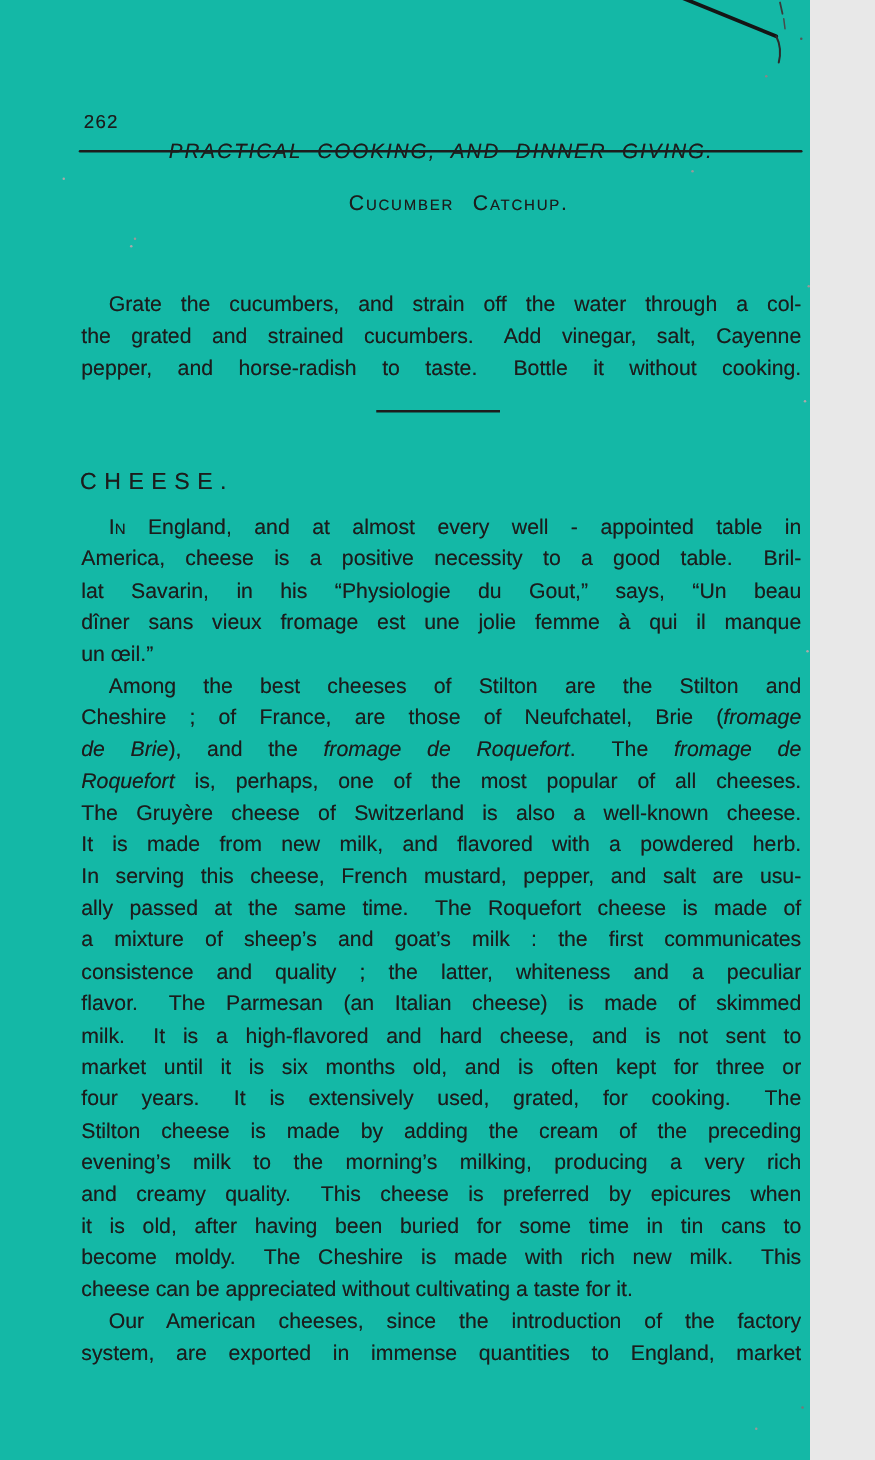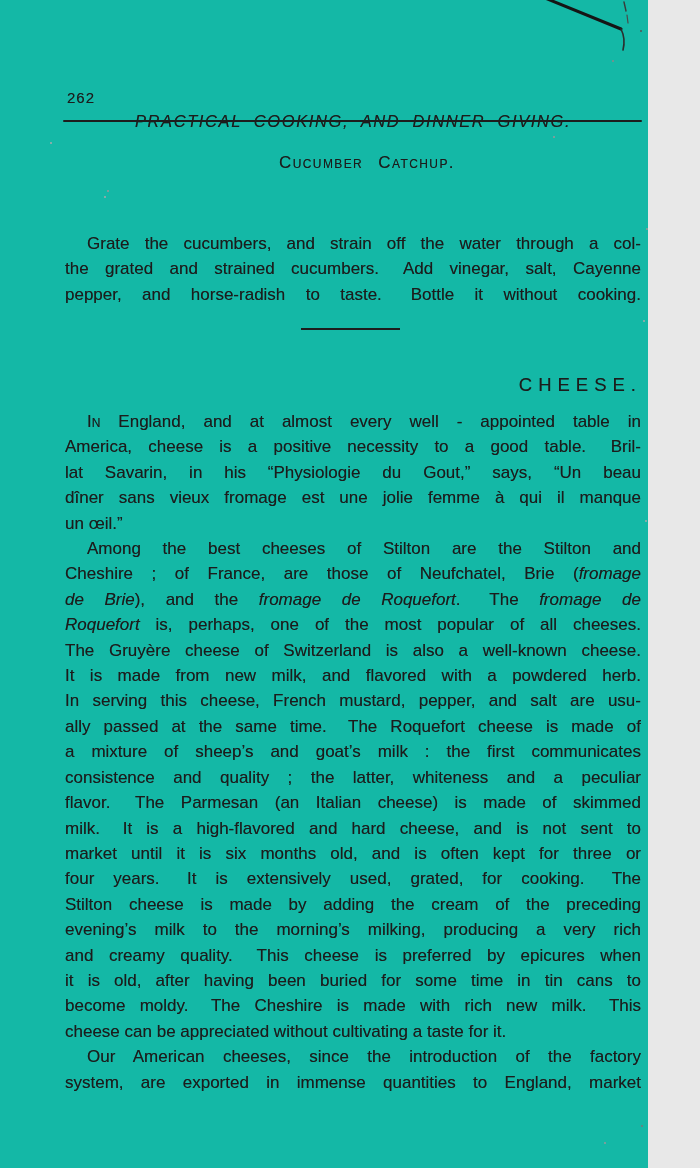--- a/index.html
+++ b/index.html
@@ -20,21 +20,21 @@
     letter-spacing:1.6px;word-spacing:6px;white-space:nowrap;margin-top:25px;
   }
   .rule{position:absolute;left:63px;top:120px;width:579px;height:2.4px;background:#1d1d1d;border-radius:1px;}
   
   .heading-sc{
     position:absolute;left:78px;top:153px;width:578px;text-align:center;
     font-variant:small-caps;font-size:17px;letter-spacing:1.4px;word-spacing:9px;
   }
   .divider{position:absolute;left:301px;top:328px;width:99px;height:2.2px;background:#1d1d1d;}
   .heading-caps{
-    position:absolute;left:64px;top:374px;width:578px;text-align:right;
+    position:absolute;left:64px;top:374px;width:578px;text-align:left;
     font-size:18.5px;letter-spacing:6px;
   }
   
   .textblock{position:absolute;left:65px;width:576px;font-size:17px;line-height:25.4px;}
   .tb-cucumber{top:187px;margin-top:44px;}
   .tb-cheese{top:409px;}
   .line{text-align:justify;text-align-last:justify;}
   .line.first{text-indent:22px;}
   .line.no-just{text-align-last:left;}
   .it{font-style:italic;}

